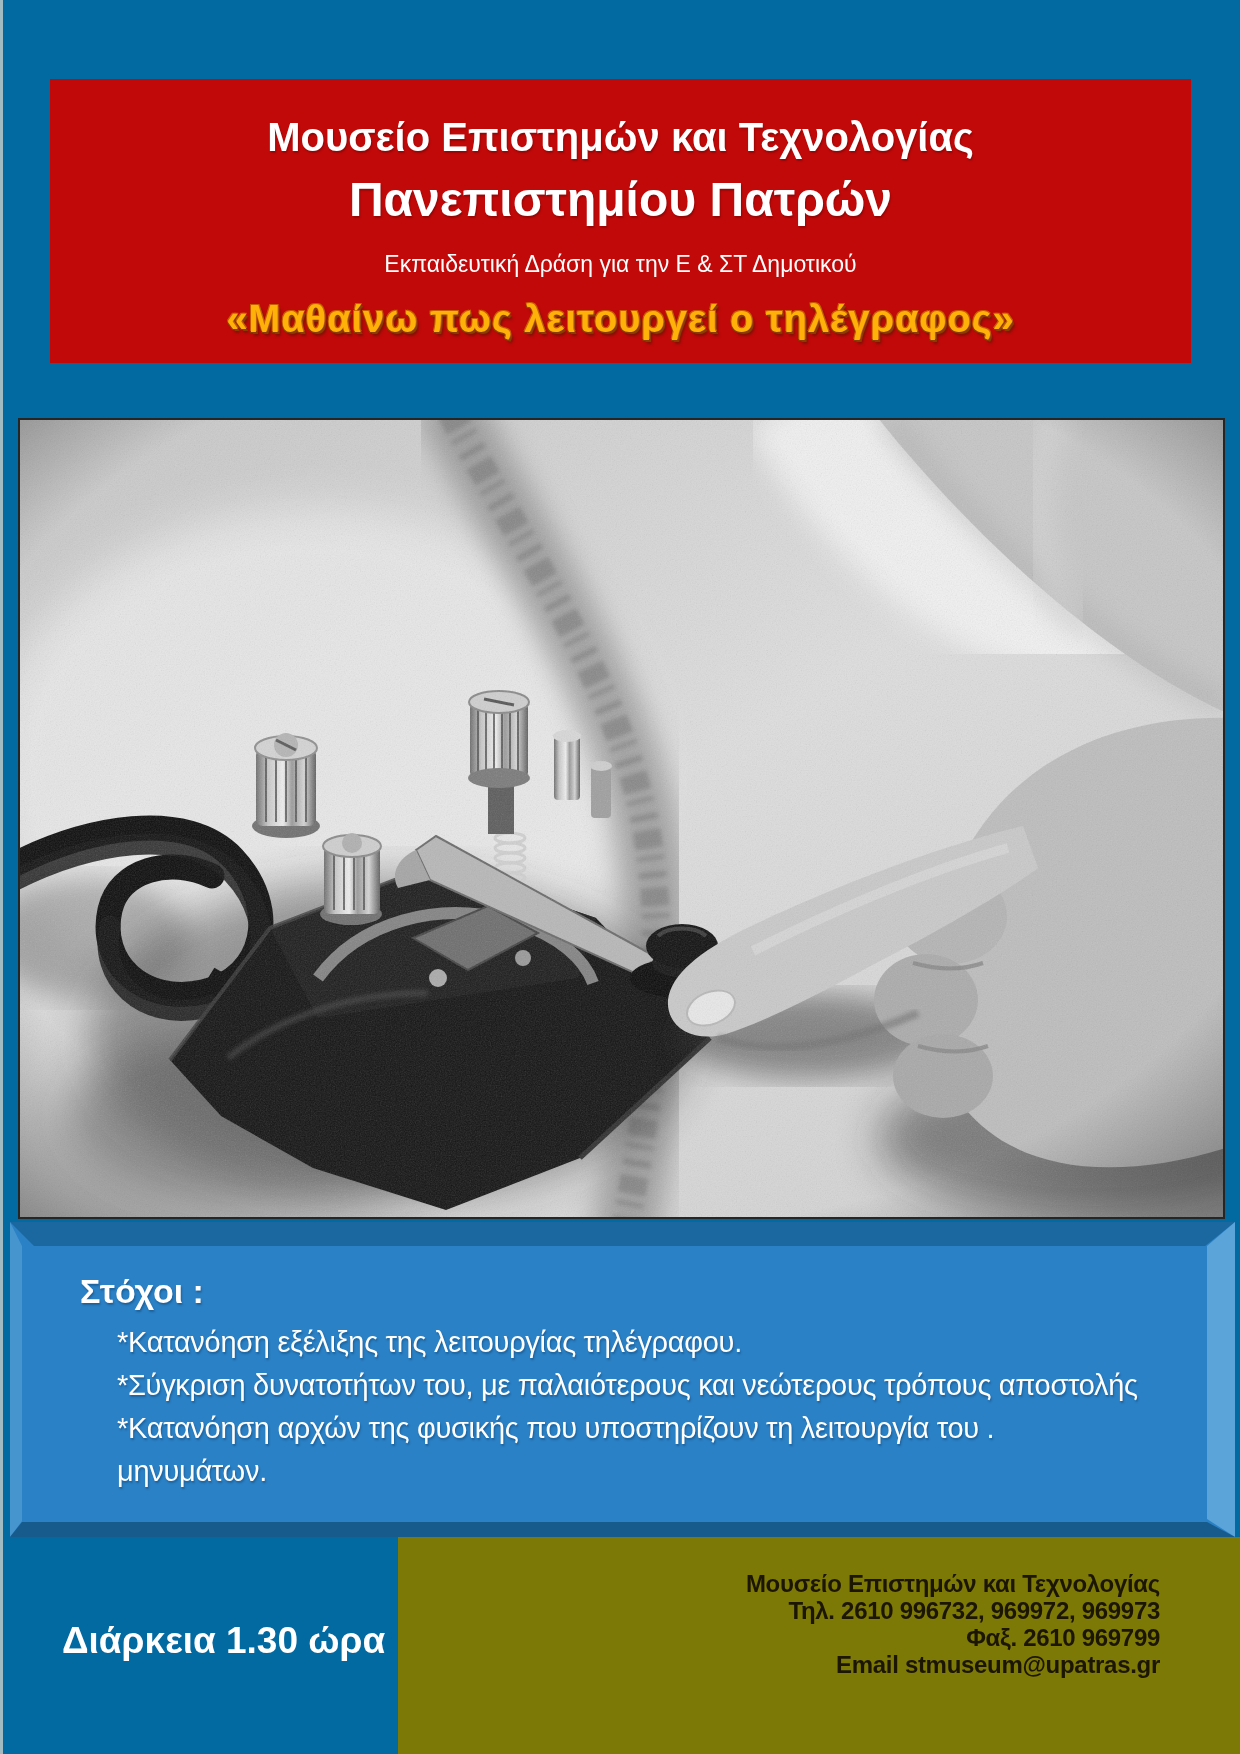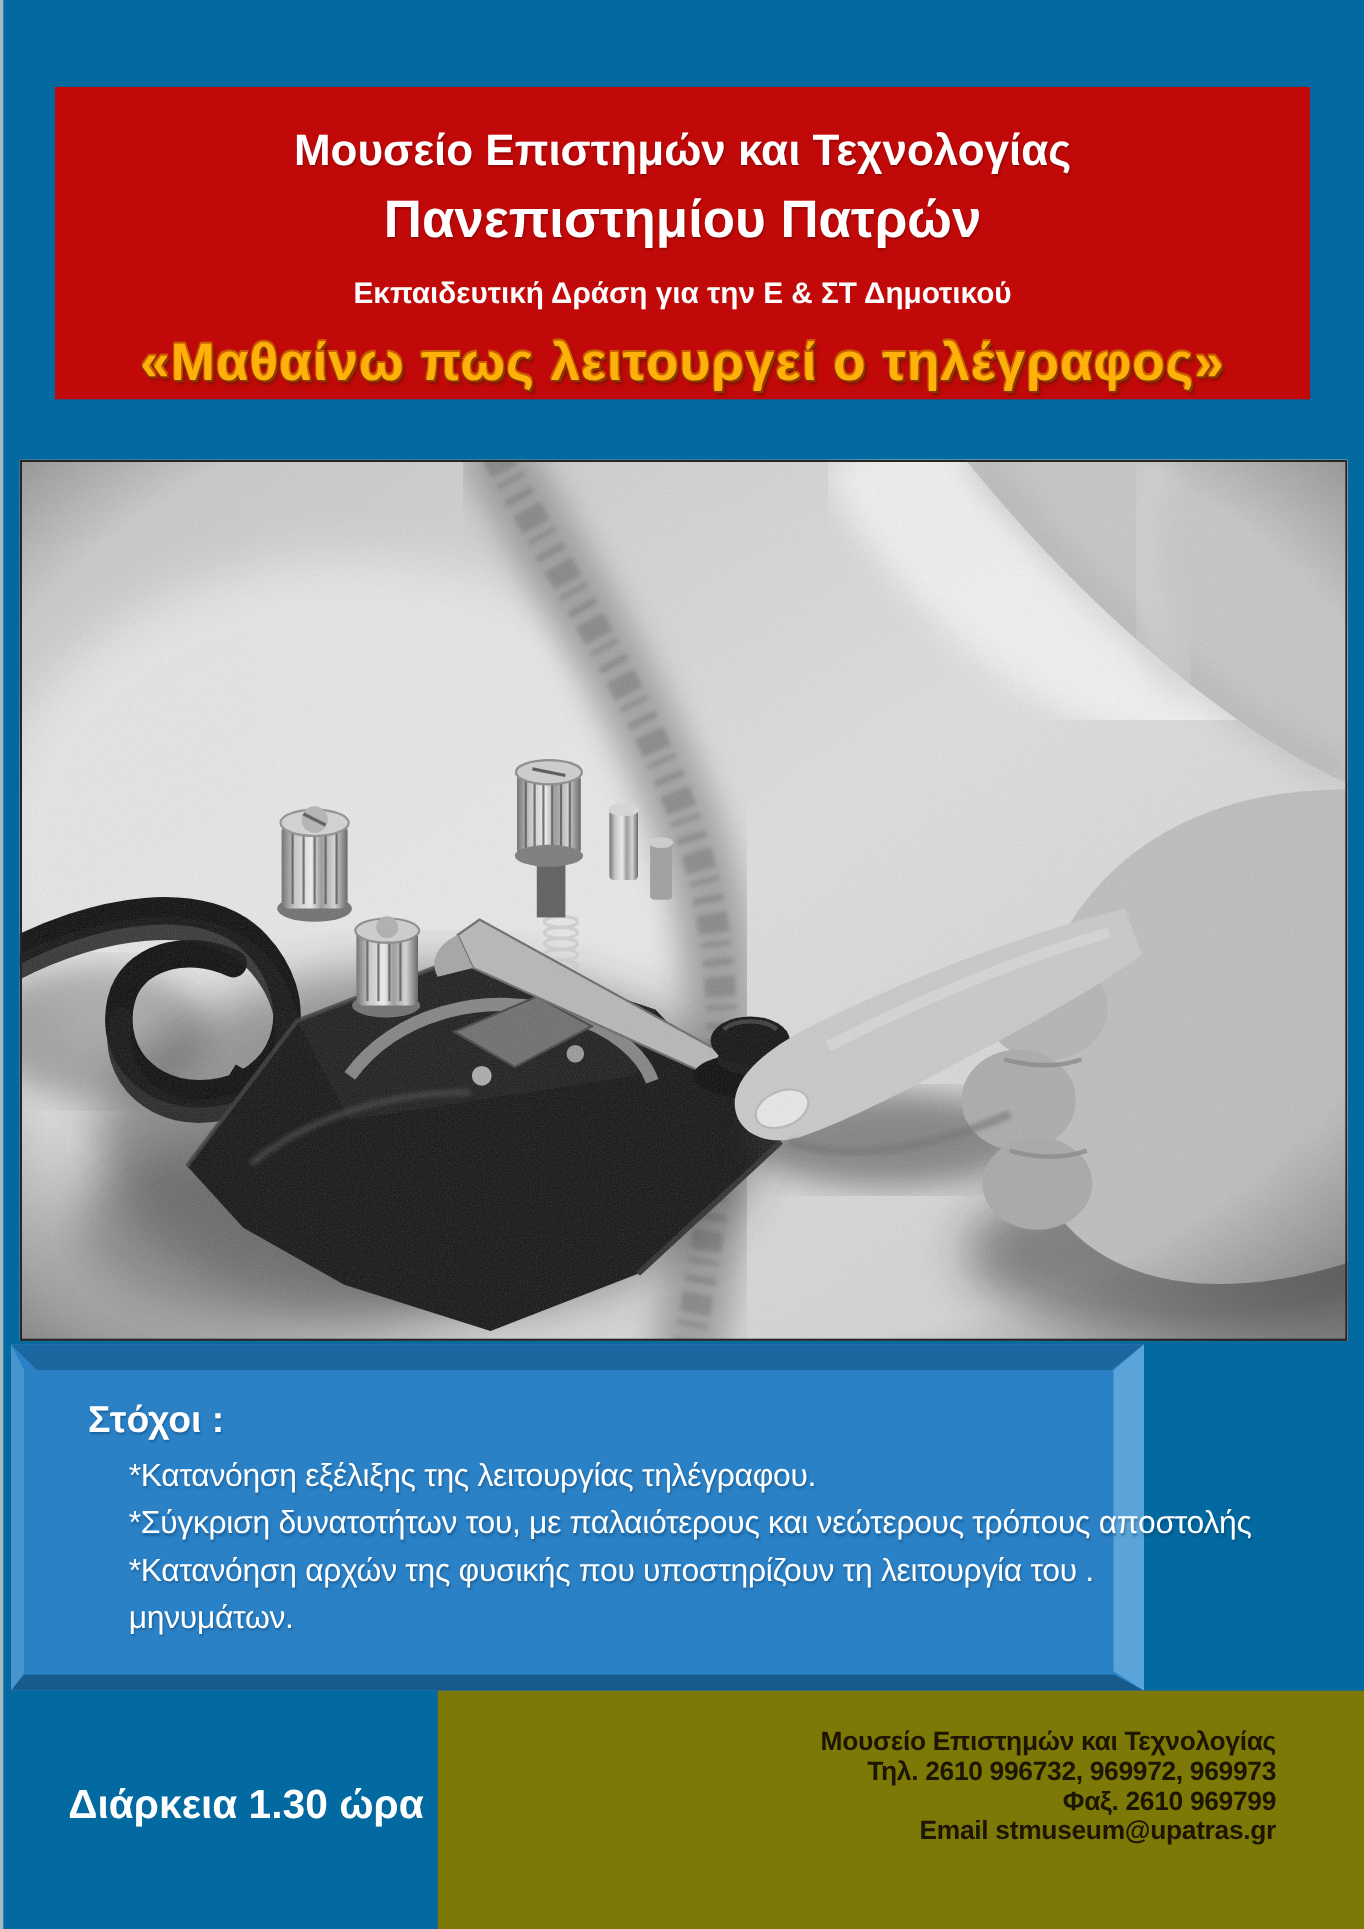--- a/index.html
+++ b/index.html
@@ -15,36 +15,36 @@
   }
   
   .banner {
     position:absolute; left:50px; top:79px; width:1141px; height:284px;
     background:#c20909; text-align:center; overflow:hidden;
   }
   .banner .t1 { margin-top:36px; font-size:40px; font-weight:bold; color:#fff;
                 white-space:nowrap; text-shadow:1px 2px 2px rgba(70,0,0,.35); }
   .banner .t2 { margin-top:12px; font-size:48px; font-weight:bold; color:#fff;
                 white-space:nowrap; text-shadow:1px 2px 2px rgba(70,0,0,.35); }
-  .banner .t3 { margin-top:24px; font-size:27px; font-weight:bold; color:#fdfdfd;
+  .banner .t3 { margin-top:24px; font-size:23px; font-weight:normal; color:#fdfdfd;
                 white-space:nowrap; }
-  .banner .t4 { margin-top:20px; font-size:48px; font-weight:bold; color:#ffb10a;
+  .banner .t4 { margin-top:20px; font-size:38px; font-weight:bold; color:#ffb10a;
                 letter-spacing:1px; white-space:nowrap;
                 text-shadow:-1px -1px 0 #c65f00, 1px -1px 0 #c65f00,
                             -1px 1px 0 #8a3c00, 2px 2px 0 #8a3c00,
                             3px 4px 3px rgba(90,20,0,.65); }
   
   .photo {
     position:absolute; left:18px; top:418px; width:1207px; height:801px;
     background:#d6d6d6;
   }
   .photo svg { display:block; }
   
   .goals {
-    position:absolute; left:10px; top:1222px; width:1030px; height:315px;
+    position:absolute; left:10px; top:1222px; width:1225px; height:315px;
     background:#2a81c5;
   }
   .bevel-top  { position:absolute; top:0; left:0; right:0; height:24px; background:#1b679f;
                 clip-path:polygon(0 0, 100% 0, calc(100% - 30px) 100%, 24px 100%); }
   .bevel-right{ position:absolute; top:0; right:0; width:28px; height:100%; background:#5aa4d9;
                 clip-path:polygon(100% 0, 100% 100%, 0 calc(100% - 18px), 0 24px); }
   .bevel-left { position:absolute; top:0; left:0; width:12px; height:100%; background:#4695cf;
                 clip-path:polygon(0 0, 100% 24px, 100% calc(100% - 16px), 0 100%); }
   .bevel-bottom{ position:absolute; bottom:0; left:0; right:0; height:15px; background:#175a8c;
                 clip-path:polygon(12px 0, calc(100% - 28px) 0, 100% 100%, 0 100%); }

